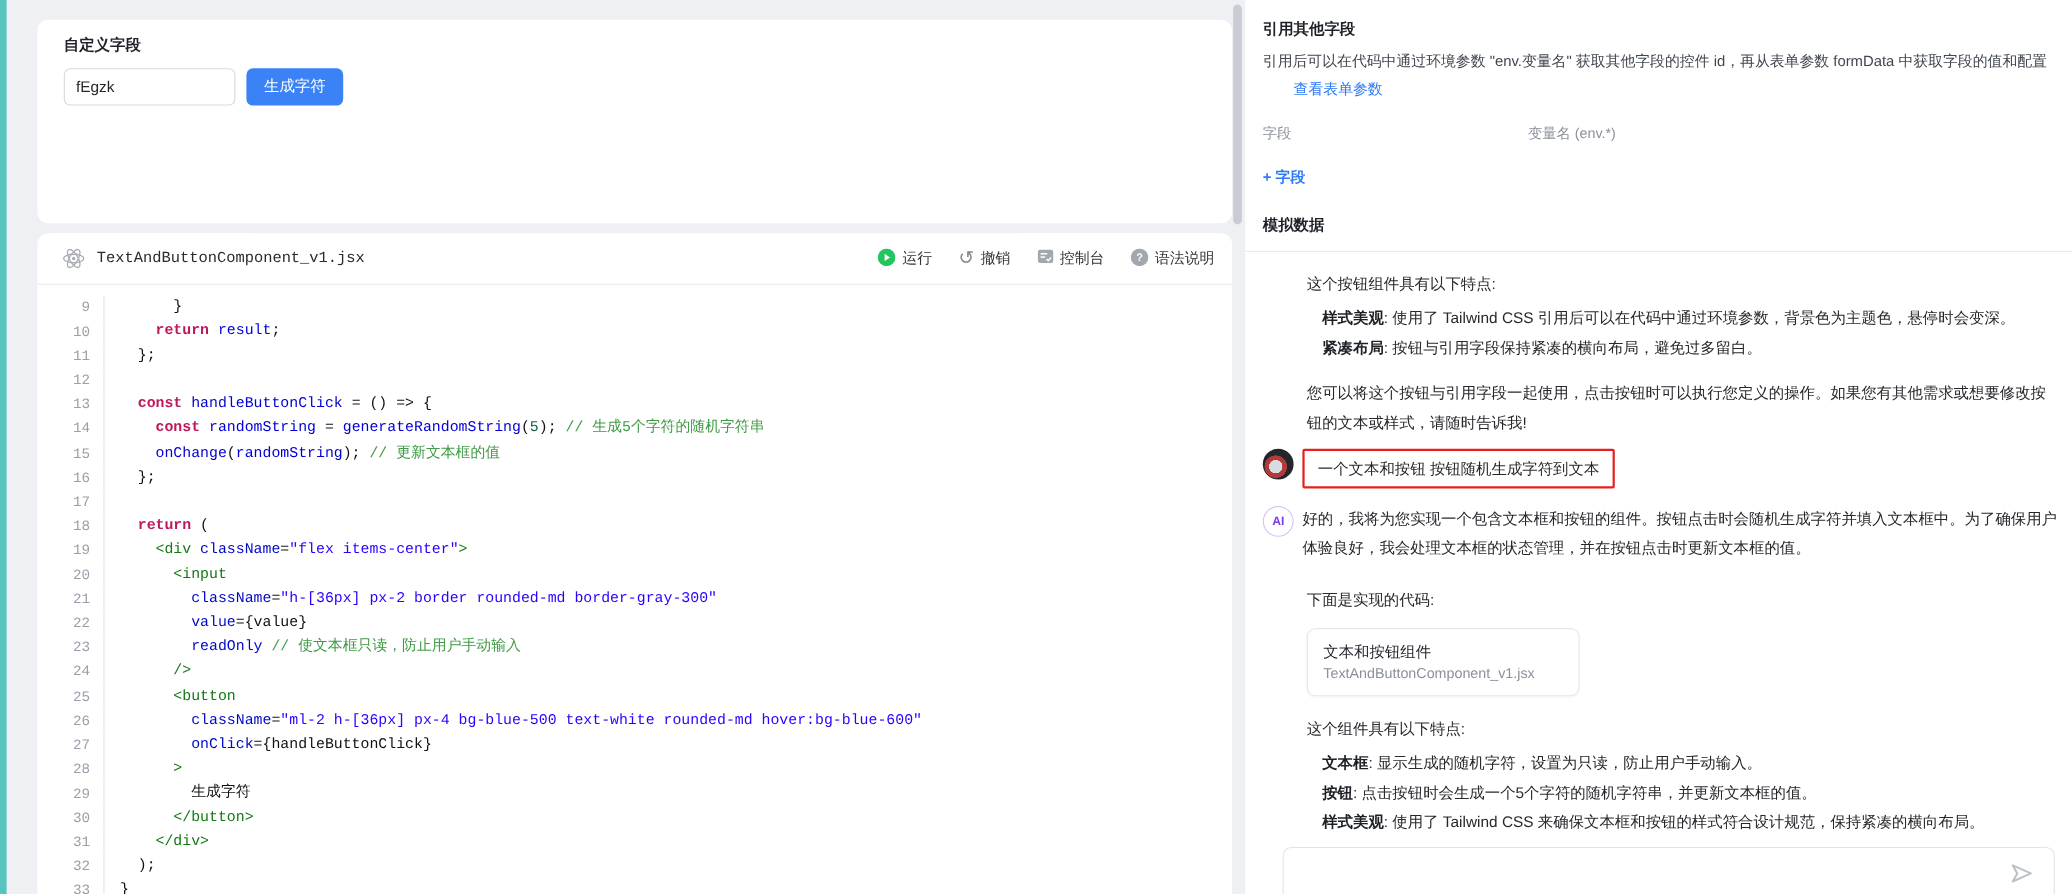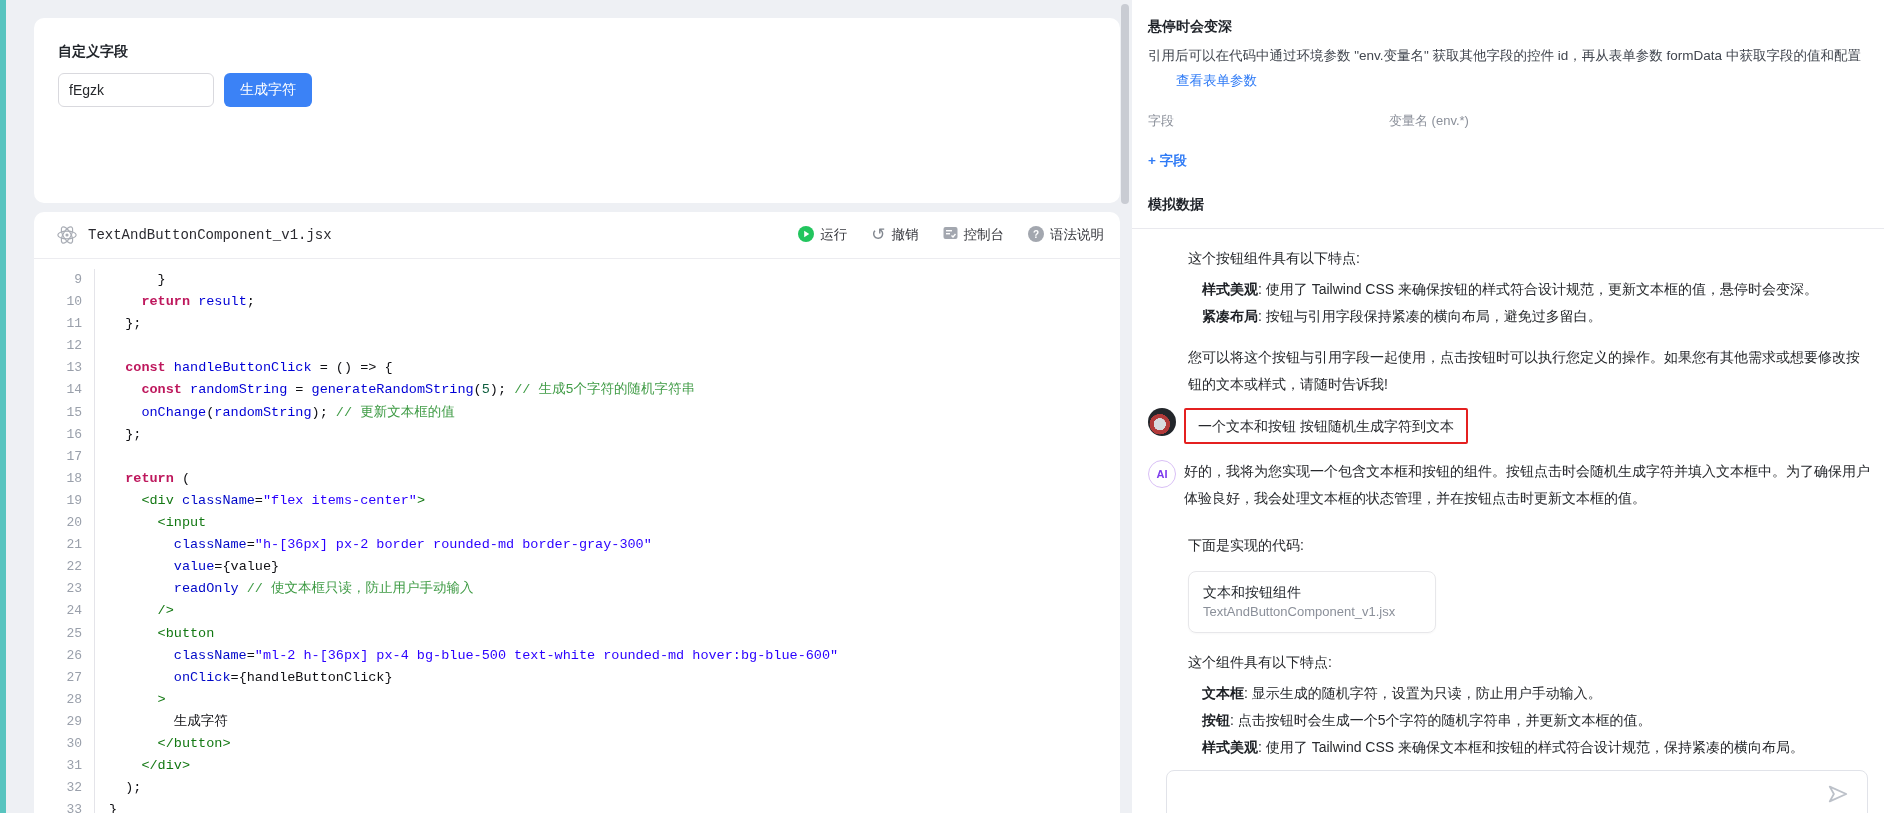--- a/index.html
+++ b/index.html
@@ -8,21 +8,21 @@
     background:#eef0f4;
     font-family:"Liberation Sans",sans-serif;
     color:#26282c;
   }
   
   .teal-strip{position:absolute;left:0;top:0;width:6px;height:813px;background:#58c4bf;}
 
   
   .card{position:absolute;background:#fff;border-radius:10px;}
   .card-top{left:34px;top:18px;width:1086px;height:185px;}
-  .card-top-inner{padding:23px 24px;}
+  .card-top-inner{padding:12px 24px;}
   .fld-label{font-size:14px;font-weight:bold;color:#1f2329;margin:2px 0 12px;}
   .fld-row{display:flex;align-items:center;gap:10px;}
   .fld-input{width:134px;height:32px;border:1px solid #d9d9de;border-radius:6px;
     font-size:14px;color:#26282c;padding:0 10px;outline:none;font-family:"Liberation Sans",sans-serif;}
   .gen-btn{height:34px;padding:0 16px;background:#3b82f6;color:#fff;border:none;border-radius:6px;
     font-size:14px;cursor:pointer;font-family:inherit;}
 
   
   .card-code{left:34px;top:212px;width:1086px;height:640px;display:flex;flex-direction:column;}
   .code-header{height:46px;display:flex;align-items:center;padding:0 16px 0 22px;border-bottom:1px solid #ececf0;}
@@ -171,35 +171,35 @@
       <div class="cl"><span class="ln">31</span><span class="lc"><span class="tok-p">    </span><span class="tok-t">&lt;/div&gt;</span></span></div>
       <div class="cl"><span class="ln">32</span><span class="lc"><span class="tok-p">  );</span></span></div>
       <div class="cl"><span class="ln">33</span><span class="lc"><span class="tok-p">}</span></span></div>
     </div>
 </div>
 
 <div class="v-scrollbar"></div>
 
 <div class="rp">
   <div class="rp-sec">
-    <div class="rp-title">悬停时会变深</div>
+    <div class="rp-title">引用其他字段</div>
     <p class="rp-desc">引用后可以在代码中通过环境参数 "env.变量名" 获取其他字段的控件 id，再从表单参数 formData 中获取字段的值和配置</p>
     <span class="rp-link">查看表单参数</span>
     <div class="rp-cols">
       <span>字段</span>
       <span class="rp-col-var">变量名 (env.*)</span>
     </div>
     <div class="rp-add">+ 字段</div>
     <div class="rp-mock">模拟数据</div>
   </div>
   <div class="rp-divider"></div>
 
   <div class="chat">
     <div class="msg">这个按钮组件具有以下特点:</div>
-    <div class="bullet mt4"><b>样式美观</b><span>: 使用了 Tailwind CSS 来确保按钮的样式符合设计规范，更新文本框的值，悬停时会变深。</span></div>
+    <div class="bullet mt4"><b>样式美观</b><span>: 使用了 Tailwind CSS 引用后可以在代码中通过环境参数，背景色为主题色，悬停时会变深。</span></div>
     <div class="bullet"><b>紧凑布局</b><span>: 按钮与引用字段保持紧凑的横向布局，避免过多留白。</span></div>
     <div class="msg mt14">您可以将这个按钮与引用字段一起使用，点击按钮时可以执行您定义的操作。如果您有其他需求或想要修改按钮的文本或样式，请随时告诉我!</div>
 
     <div class="user-row">
       <div class="user-avatar"></div>
       <div class="user-box">一个文本和按钮 按钮随机生成字符到文本</div>
     </div>
 
     <div class="ai-row">
       <div class="ai-avatar">AI</div>

